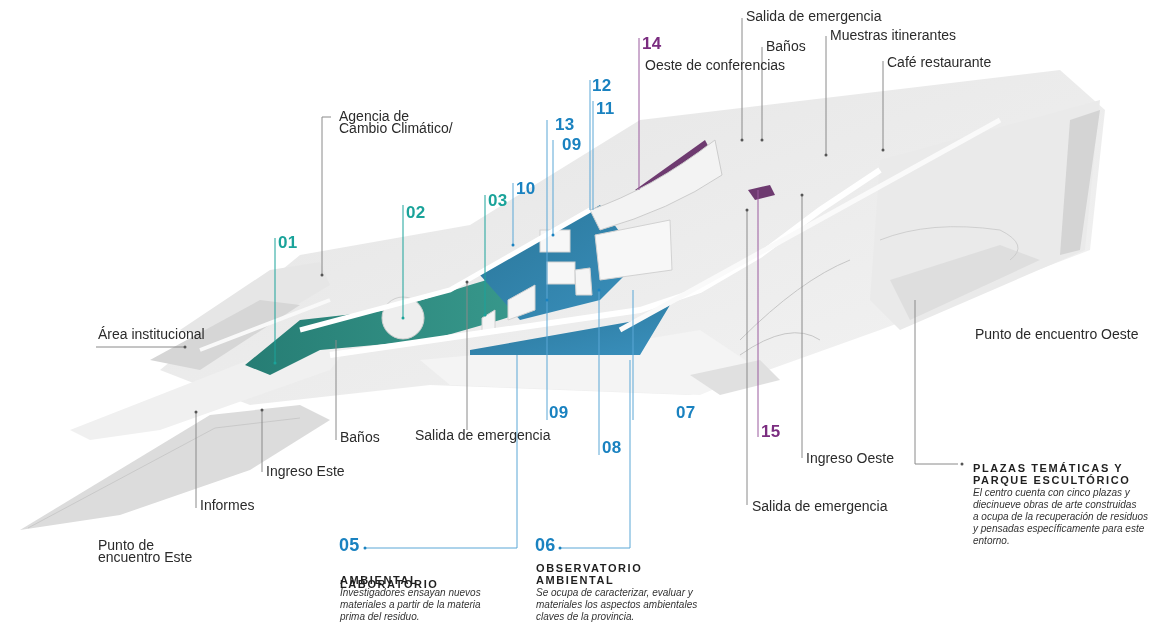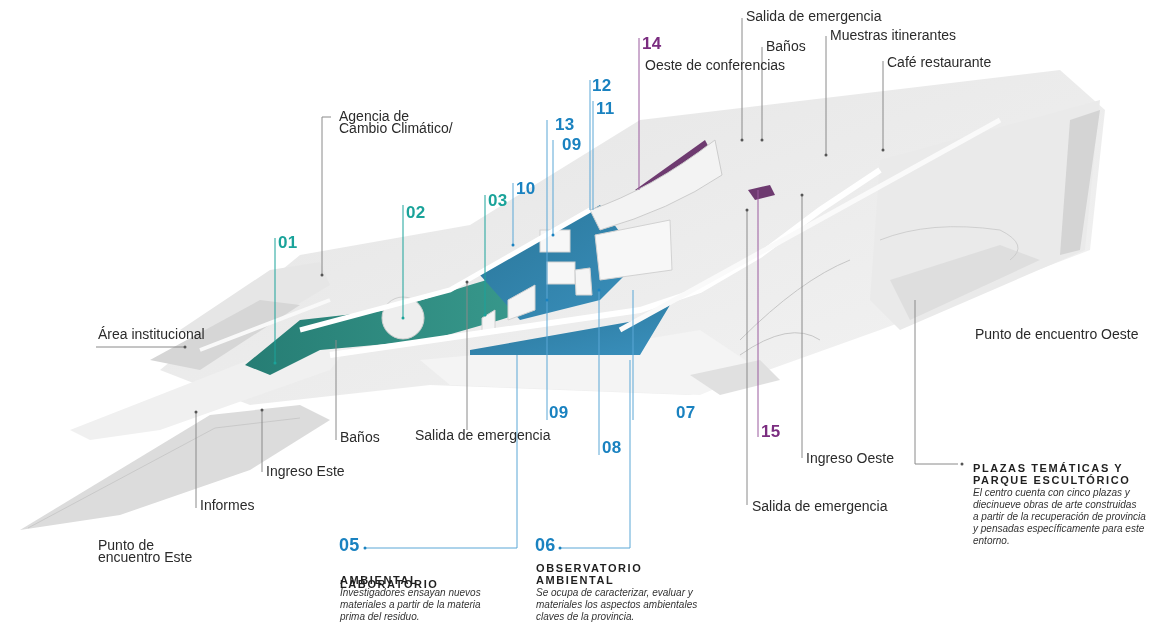--- a/index.html
+++ b/index.html
@@ -196,16 +196,16 @@
   <div class="block-desc" style="left:536px;top:587px;">Se ocupa de caracterizar, evaluar y</div>
   <div class="block-desc" style="left:536px;top:599px;">materiales los aspectos ambientales</div>
   <div class="block-desc" style="left:536px;top:611px;">claves de la provincia.</div>
 </div>
 
 <div>
   <div class="block-title" style="left:973px;top:462px;">PLAZAS TEMÁTICAS Y</div>
   <div class="block-title" style="left:973px;top:474px;">PARQUE ESCULTÓRICO</div>
   <div class="block-desc" style="left:973px;top:487px;text-align:center;">El centro cuenta con cinco plazas y</div>
   <div class="block-desc" style="left:973px;top:499px;">diecinueve obras de arte construidas</div>
-  <div class="block-desc" style="left:973px;top:511px;">a partir de la recuperación de provincia</div>
+  <div class="block-desc" style="left:973px;top:511px;">a ocupa de la recuperación de residuos</div>
   <div class="block-desc" style="left:973px;top:523px;">y pensadas específicamente para este</div>
   <div class="block-desc" style="left:973px;top:535px;">entorno.</div>
 </div>
 
 </body></html>

